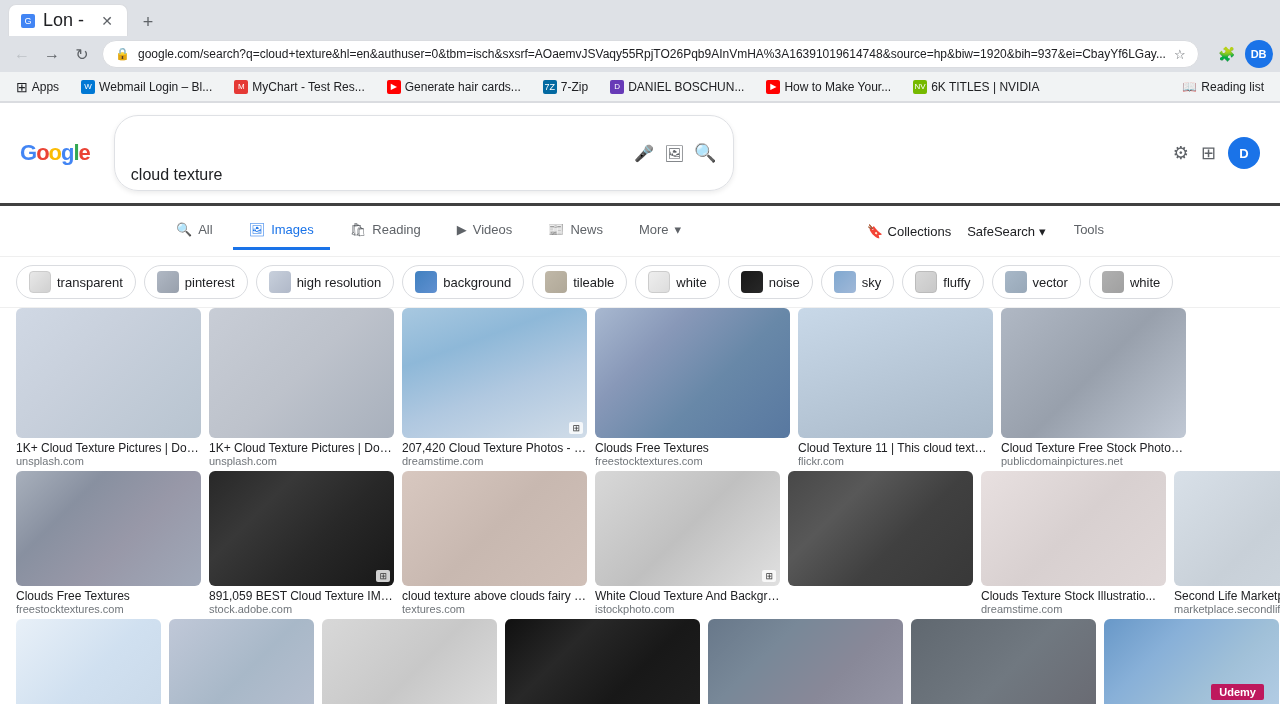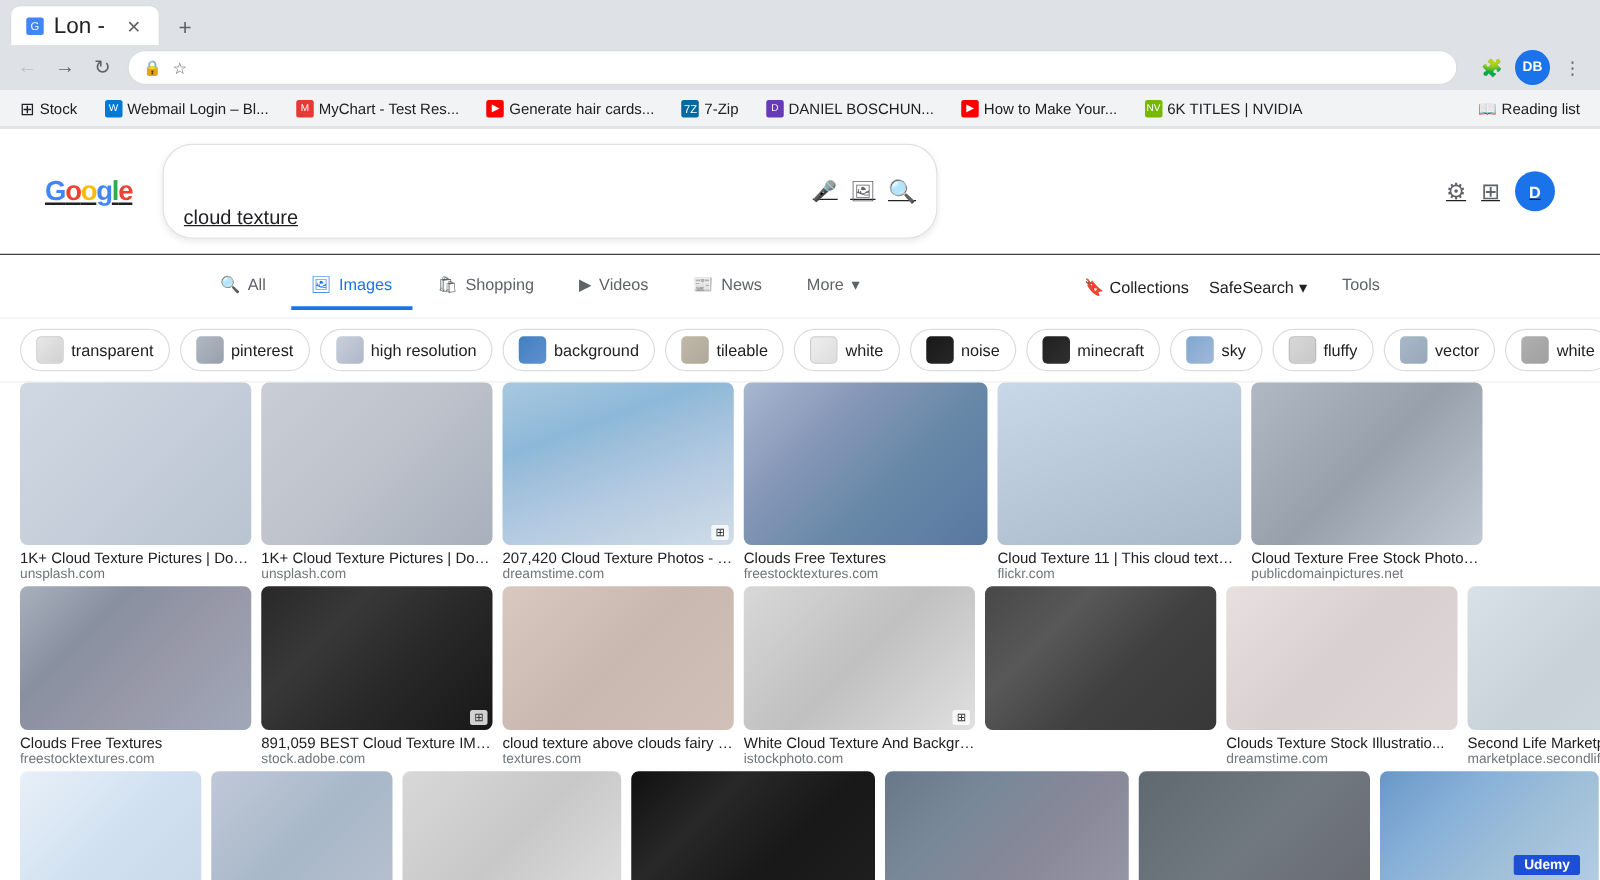--- a/index.html
+++ b/index.html
@@ -24,21 +24,21 @@
     .tab-title { flex: 1; overflow: hidden; white-space: nowrap; text-overflow: ellipsis; font-size: 18px; }
     .tab-close { color: #5f6368; font-size: 14px; width: 16px; height: 16px; display: flex; align-items: center; justify-content: center; border-radius: 50%; }
 
     
     .bookmarks-bar { display: flex; align-items: center; padding: 3px 8px; gap: 6px; background: #f1f3f4; border-bottom: 1px solid #dadce0; height: 30px; overflow: hidden; }
     .bookmark-item { display: flex; align-items: center; gap: 4px; padding: 2px 8px; border-radius: 4px; cursor: pointer; font-size: 12px; color: #202124; white-space: nowrap; }
     .bookmark-favicon { width: 14px; height: 14px; background: #4285f4; border-radius: 2px; display: flex; align-items: center; justify-content: center; color: #fff; font-size: 8px; }
     .reading-list { margin-left: auto; display: flex; align-items: center; gap: 4px; font-size: 12px; color: #202124; cursor: pointer; padding: 2px 8px; border-radius: 4px; }
 
     
-    .google-header { display: flex; align-items: center; padding: 12px 36px; gap: 16px; border-bottom: 1px solid #404040; text-decoration: underline; }
+    .google-header { display: flex; align-items: center; padding: 12px 20px; gap: 16px; border-bottom: 3px solid #404040; }
     .google-logo { font-size: 22px; font-weight: bold; letter-spacing: -1px; margin-right: 8px; }
     .g-blue { color: #4285f4; }
     .g-red { color: #ea4335; }
     .g-yellow { color: #fbbc05; }
     .g-green { color: #34a853; }
 
     .search-bar { display: flex; align-items: center; border: 1px solid #dfe1e5; border-radius: 24px; padding: 6px 16px; gap: 10px; flex: 1; max-width: 620px; box-shadow: 0 2px 5px rgba(0,0,0,0.08); }
     .search-input { flex: 1; border: none; outline: none; font-size: 16px; color: #202124; background: transparent; margin-top: 44px; }
     .search-icon-btn { color: #4285f4; cursor: pointer; font-size: 18px; }
     .header-right { display: flex; align-items: center; gap: 12px; margin-left: auto; }
@@ -88,21 +88,21 @@
     .cloud-25 { background: linear-gradient(135deg, #68788a 0%, #788898 30%, #888898 60%, #9898a8 100%); }
     .cloud-29 { background: linear-gradient(135deg, #6898c8 0%, #88b0d8 30%, #a0c0d8 60%, #b8d0e8 100%); }
 
     .small-icon-badge { position: absolute; bottom: 4px; right: 4px; background: rgba(255,255,255,0.8); border-radius: 2px; padding: 1px 3px; font-size: 9px; color: #333; }
 
     .collections-btn { display: flex; align-items: center; gap: 4px; font-size: 13px; color: #202124; cursor: pointer; padding: 4px 8px; }
     .safesearch-btn { display: flex; align-items: center; gap: 4px; font-size: 13px; color: #202124; cursor: pointer; text-align: right; }
 
     .search-right-tools { display: flex; align-items: center; gap: 8px; margin-left: auto; }
 
-    .udemy-badge { background: #1d4ed8; color: #fff; font-size: 11px; padding: 2px 8px; border-radius: 2px; font-weight: bold; }
+    .udemy-badge { background: #be185d; color: #fff; font-size: 11px; padding: 2px 8px; border-radius: 2px; font-weight: bold; }
 
     .page-layout { max-width: 1280px; }
   </style>
 </head>
 <body>
 
 <div class="browser-chrome">
 
   <div class="browser-tabs">
     <div class="tab">
@@ -114,35 +114,36 @@
   </div>
 
   <div class="browser-topbar">
     <div class="browser-nav-btns">
       <button class="nav-btn disabled">←</button>
       <button class="nav-btn">→</button>
       <button class="nav-btn">↻</button>
     </div>
     <div class="address-bar-container">
       <span style="color:#5f6368;font-size:12px;">🔒</span>
+      <span class="address-bar-url">google.com/search?q=cloud+texture&amp;hl=en&amp;authuser=0&amp;tbm=isch&amp;sxsrf=AOaemvJSVaqy55RpjTO26Pqb9AInVmHA%3A16391019614748&amp;source=hp&amp;biw=1920&amp;bih=937&amp;ei=CbayYf6LGay...</span>
       <div class="address-icons">
         <span style="cursor:pointer;">☆</span>
       </div>
     </div>
     <div class="browser-actions">
       <button class="browser-action-btn">🧩</button>
       <button class="browser-action-btn" style="background:#1a73e8;color:#fff;border-radius:50%;font-size:11px;font-weight:bold;">DB</button>
       <button class="browser-action-btn">⋮</button>
     </div>
   </div>
 
   <div class="bookmarks-bar">
     <div class="bookmark-item">
       <span style="font-size:14px;">⊞</span>
-      <span>Stock</span>
+      <span>Apps</span>
     </div>
     <div class="bookmark-item">
       <div class="bookmark-favicon" style="background:#0078d4;">W</div>
       <span>Webmail Login – Bl...</span>
     </div>
     <div class="bookmark-item">
       <div class="bookmark-favicon" style="background:#e53935;">M</div>
       <span>MyChart - Test Res...</span>
     </div>
     <div class="bookmark-item">
@@ -195,21 +196,21 @@
     <div class="search-nav-item">
       <span>🔍</span>
       <span>All</span>
     </div>
     <div class="search-nav-item active">
       <span>🖼</span>
       <span>Images</span>
     </div>
     <div class="search-nav-item">
       <span>🛍</span>
-      <span>Shopping</span>
+      <span>Reading</span>
     </div>
     <div class="search-nav-item">
       <span>▶</span>
       <span>Videos</span>
     </div>
     <div class="search-nav-item">
       <span>📰</span>
       <span>News</span>
     </div>
     <div class="search-nav-item">
@@ -254,24 +255,20 @@
     </div>
     <div class="chip">
       <div style="width:22px;height:22px;border-radius:4px;background:linear-gradient(135deg,#eeeeee,#ddd);border:1px solid #ccc;"></div>
       <span>white</span>
     </div>
     <div class="chip">
       <div style="width:22px;height:22px;border-radius:4px;background:linear-gradient(135deg,#181818,#282828);"></div>
       <span>noise</span>
     </div>
     <div class="chip">
-      <div style="width:22px;height:22px;border-radius:4px;background:linear-gradient(135deg,#202020,#303030);"></div>
-      <span>minecraft</span>
-    </div>
-    <div class="chip">
       <div style="width:22px;height:22px;border-radius:4px;background:linear-gradient(135deg,#80a8d0,#a0b8d8);"></div>
       <span>sky</span>
     </div>
     <div class="chip">
       <div style="width:22px;height:22px;border-radius:4px;background:linear-gradient(135deg,#d8d8d8,#c8c8c8);border:1px solid #bbb;"></div>
       <span>fluffy</span>
     </div>
     <div class="chip">
       <div style="width:22px;height:22px;border-radius:4px;background:linear-gradient(135deg,#a8b8c8,#98a8b8);"></div>
       <span>vector</span>

